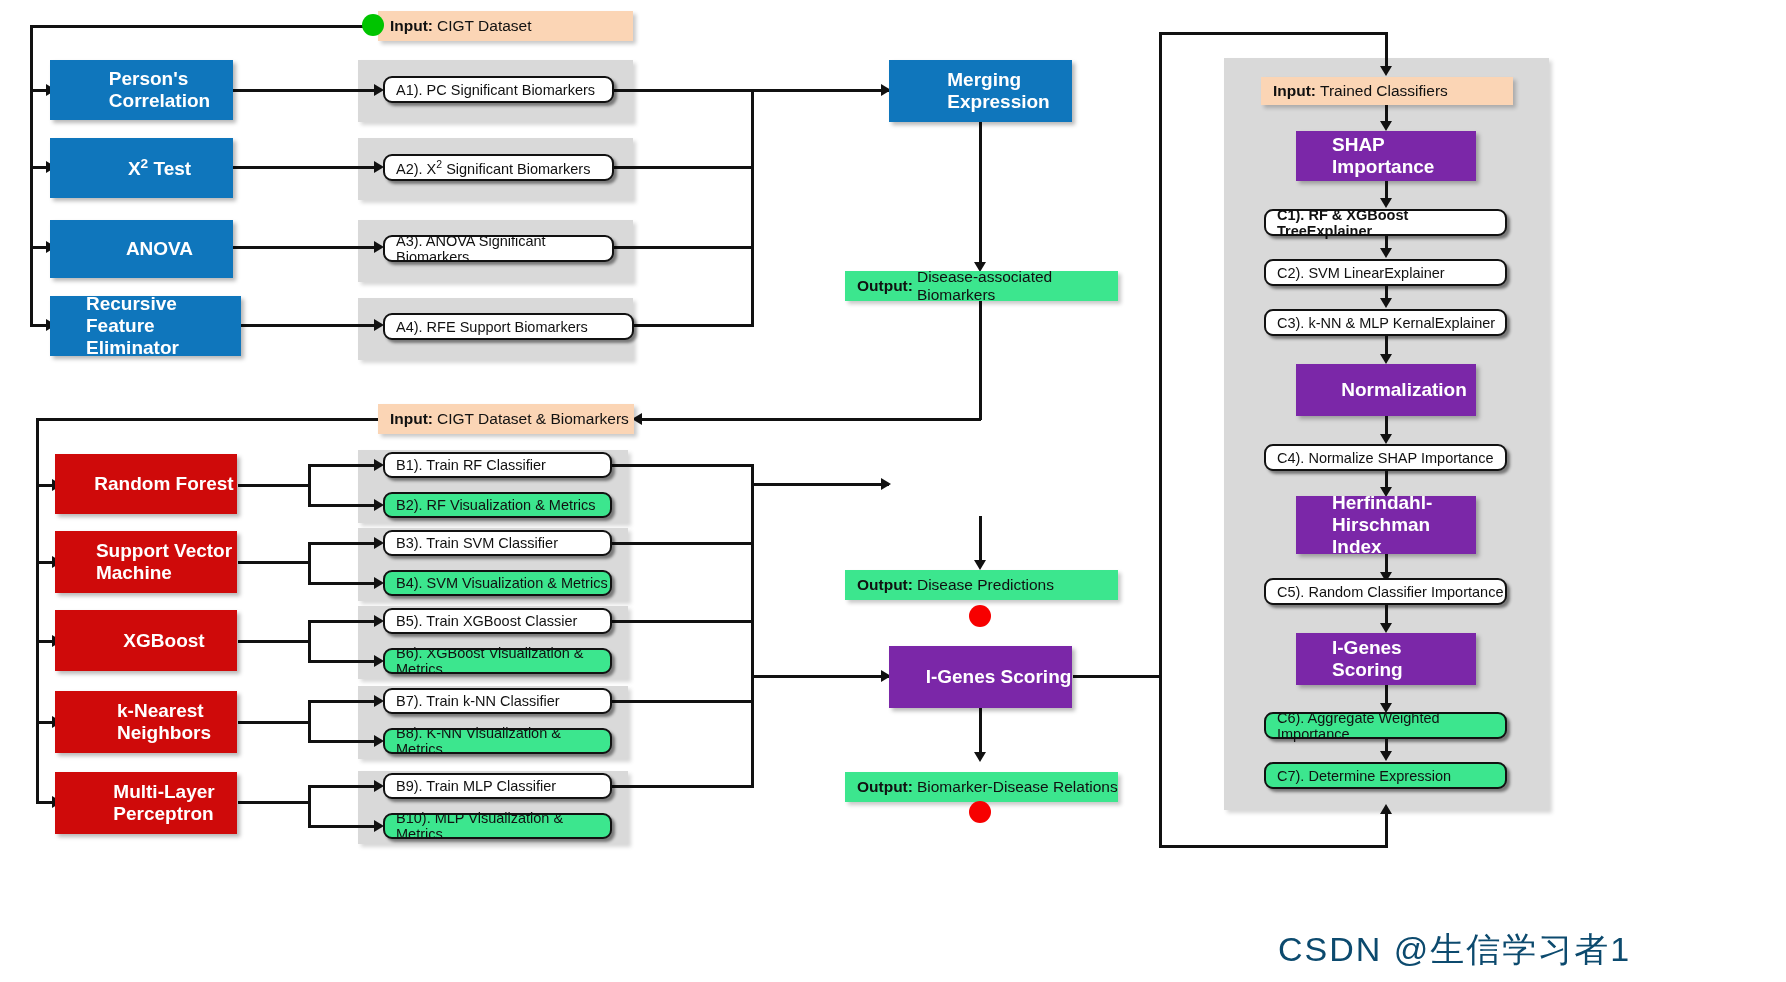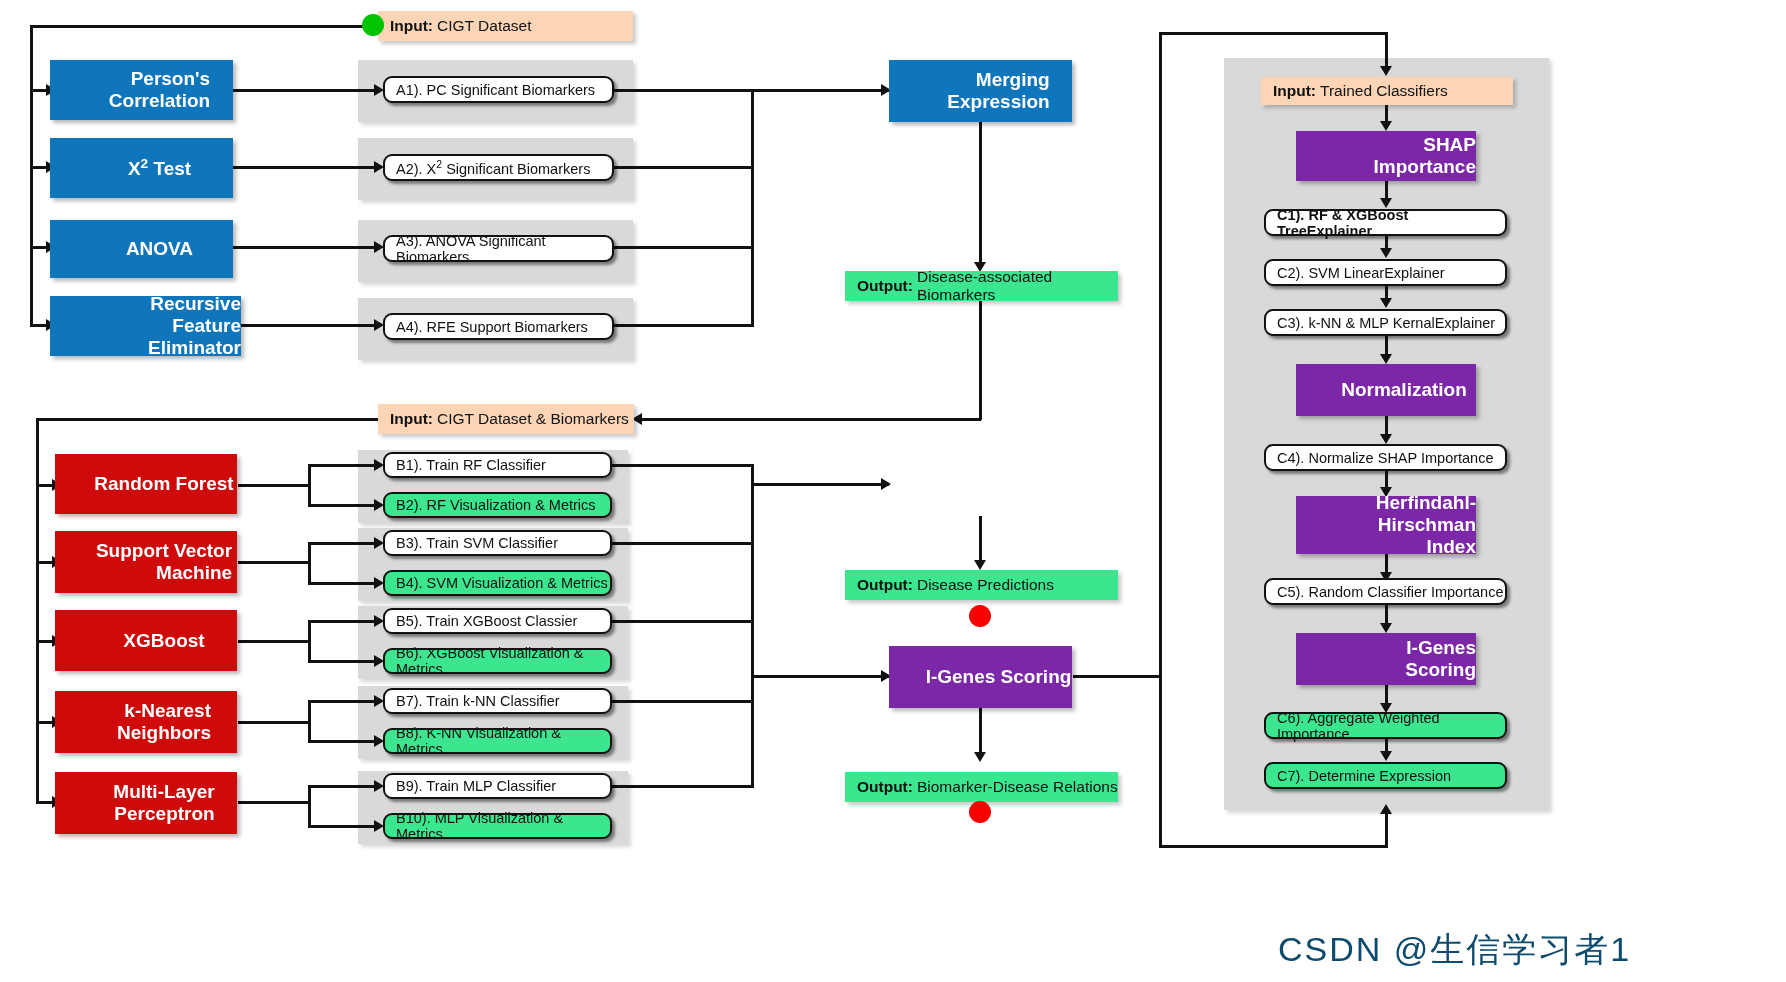--- a/index.html
+++ b/index.html
@@ -1,21 +1,21 @@
 <!DOCTYPE html>
 <html><head>
 <meta charset="utf-8">
 <style>
   html,body{margin:0;padding:0;background:#ffffff;}
   body{font-family:"Liberation Sans",sans-serif;}
   #canvas{position:relative;width:1786px;height:982px;background:#fff;overflow:hidden;}
 
   
   .node{position:absolute;box-sizing:border-box;display:flex;align-items:center;}
-  .center{justify-content:center;text-align:right;padding-left:36px;}
+  .center{justify-content:center;text-align:left;padding-left:36px;}
 
   
   .blk{color:#fff;font-weight:bold;line-height:1.15;
        box-shadow:3px 3px 4px rgba(0,0,0,.28);}
   .blue{background:#0f76bc;font-size:19px;}
   .red{background:#cf0a0a;font-size:19px;}
   .purple{background:#7b27a8;font-size:19px;}
 
   
   .bar{font-size:15.5px;color:#111;padding-left:12px;
@@ -213,21 +213,21 @@
 
   <div class="node step" style="left:383px;top:76px;width:231px;height:27px;">
     <span>A1). PC Significant Biomarkers</span>
   </div>
   <div class="node step" style="left:383px;top:154px;width:231px;height:27px;">
     <span>A2). X<span class="sup">2</span> Significant Biomarkers</span>
   </div>
   <div class="node step" style="left:383px;top:235px;width:231px;height:27px;">
     <span>A3). ANOVA Significant Biomarkers</span>
   </div>
-  <div class="node step" style="left:383px;top:313px;width:231px;height:27px;">
+  <div class="node step" style="left:383px;top:313px;width:251px;height:27px;">
     <span>A4). RFE Support Biomarkers</span>
   </div>
 
   <div class="node blk blue center" style="left:889px;top:60px;width:183px;height:62px;">
     <div>
       <div>Merging</div>
       <div>Expression</div>
     </div>
   </div>
 

